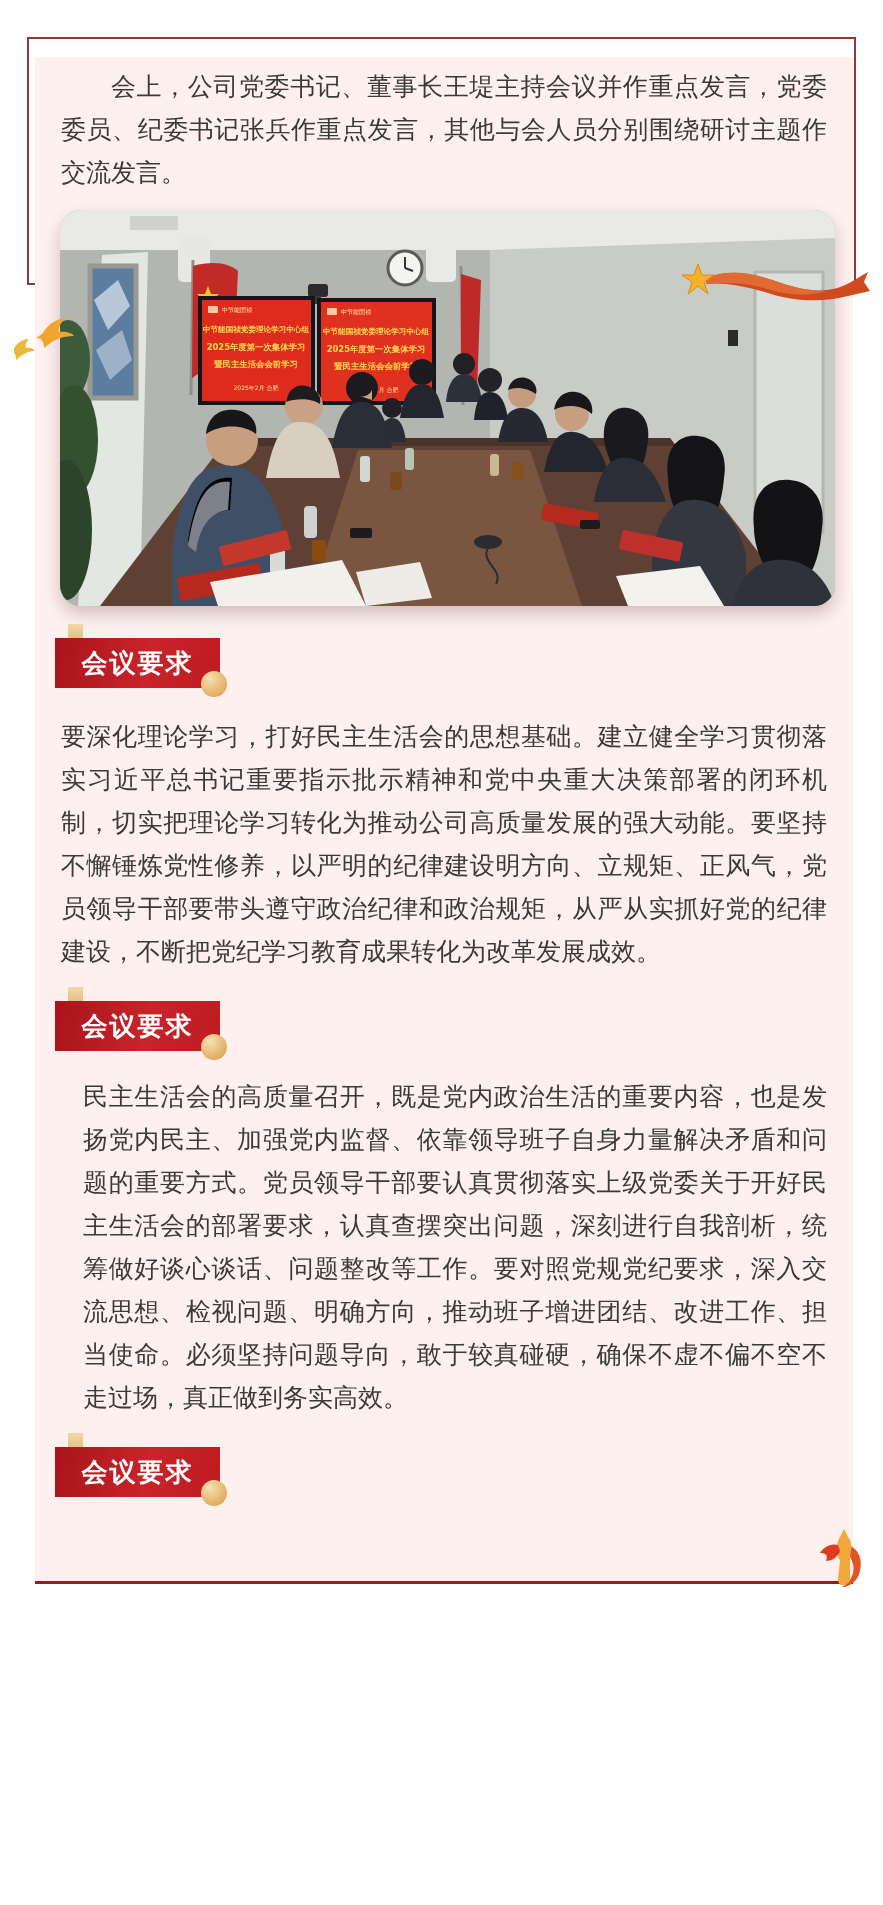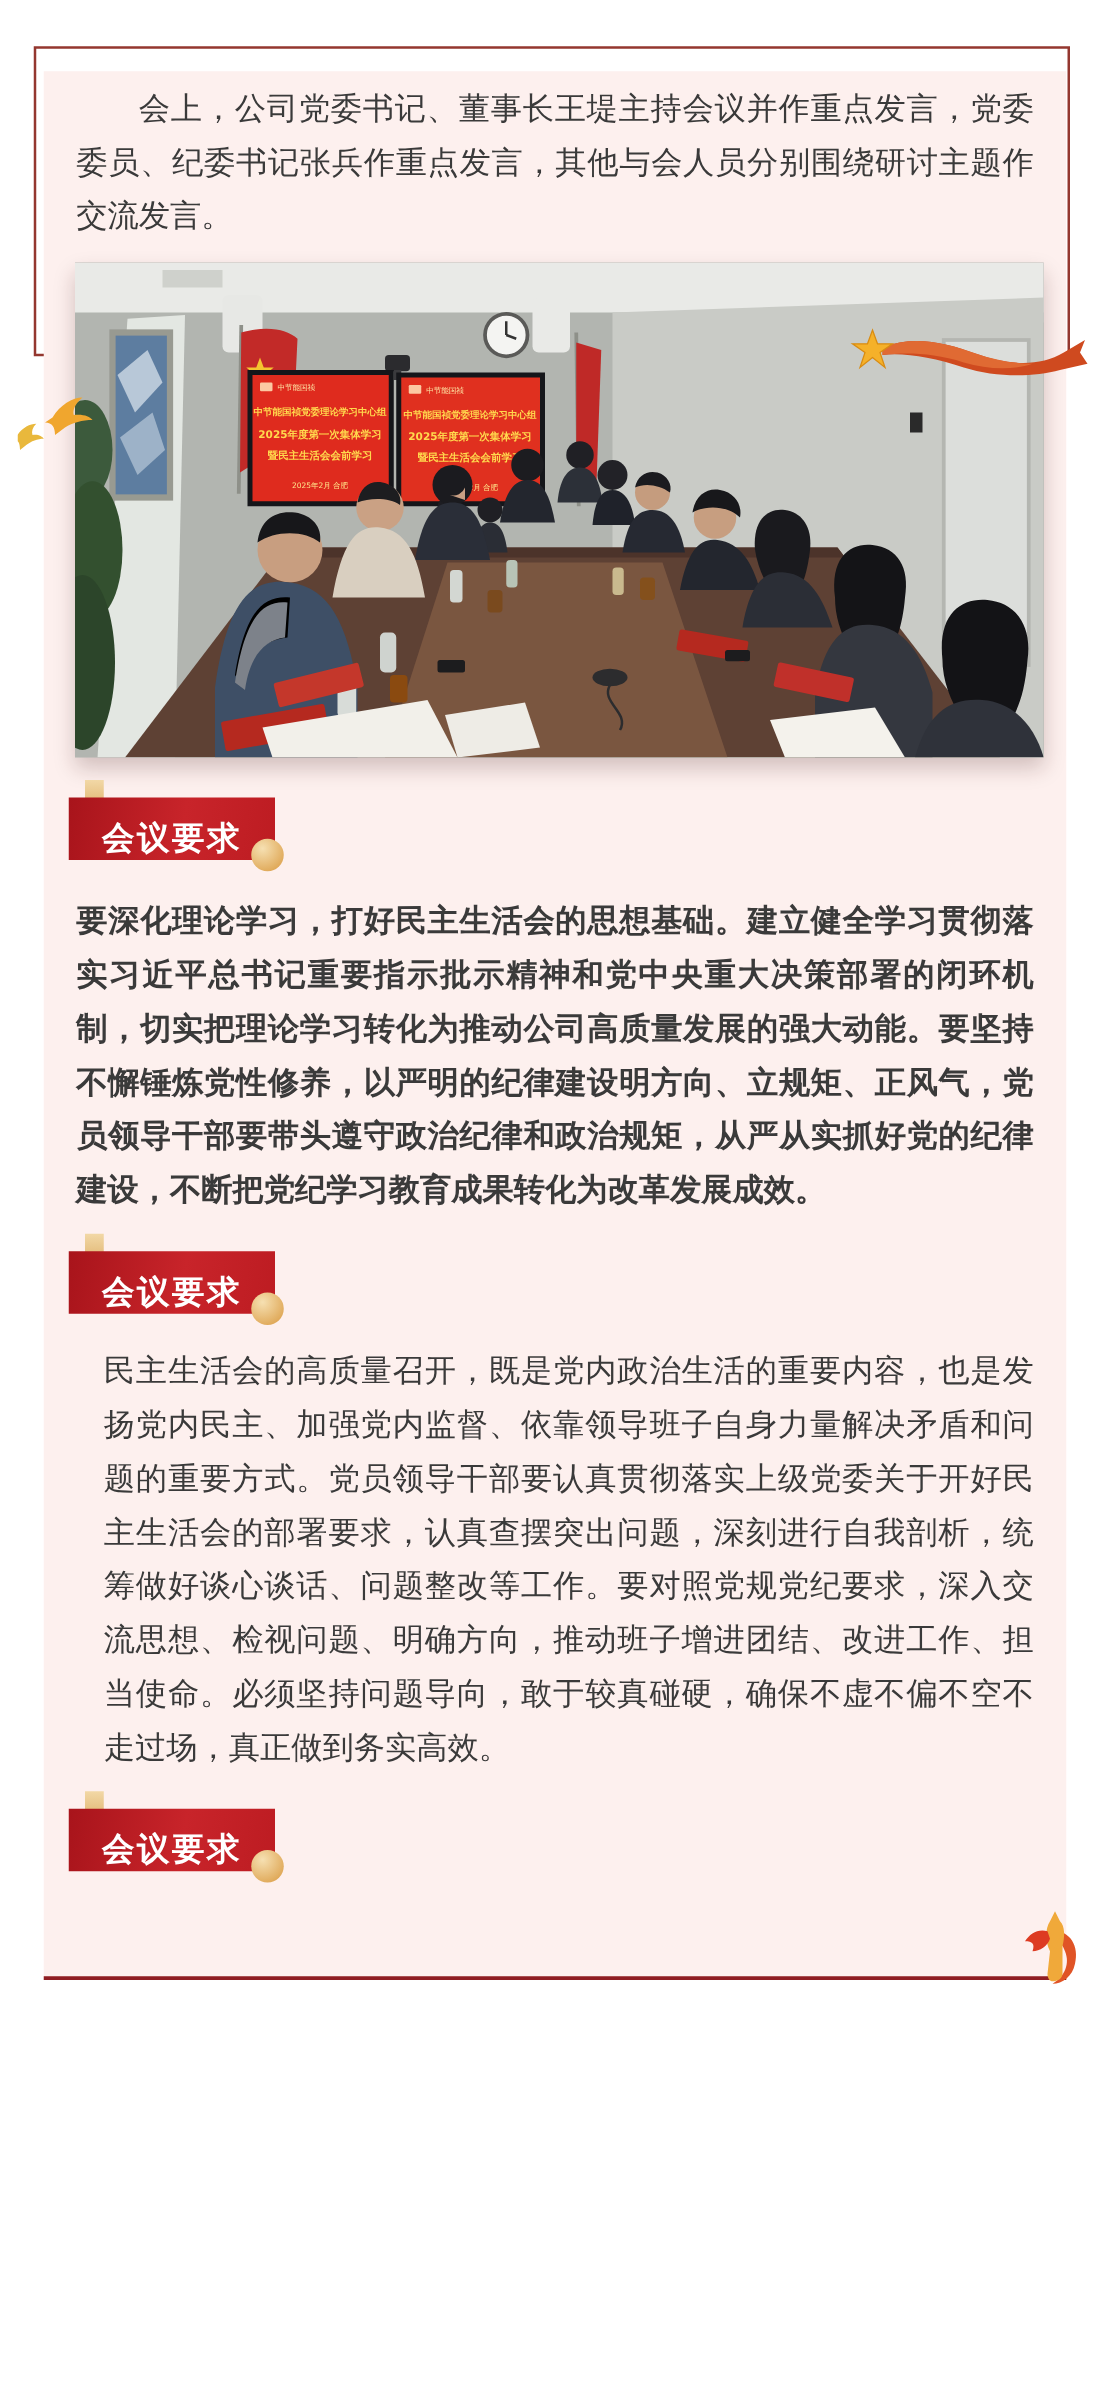--- a/index.html
+++ b/index.html
@@ -27,49 +27,49 @@
   .content-section{
     position:relative;margin:57px 30px 0 35px;width:818px;height:1527px;
     background:#fdf0ee;border-bottom:3px solid #8f1d22;box-sizing:border-box;
     overflow:visible;
   }
   .meeting-par{
     margin:0 26px;padding-top:8px;font-size:25px;line-height:43px;color:#3a3a3a;
     text-indent:2em;text-align:justify;
   }
   .photo-frame{
-    margin:16px 0 0 25px;width:775px;height:396px;border-radius:0;overflow:hidden;
+    margin:16px 0 0 25px;width:775px;height:396px;border-radius:21px;overflow:hidden;
     box-shadow:0 8px 16px rgba(60,20,20,.22);background:#b5b8b3;
   }
   .photo-frame svg{display:block;}
 
   
   .banner-wrap{position:relative;margin-left:20px;width:165px;height:50px;}
   .banner-tab{
     position:absolute;left:13px;top:-14px;width:15px;height:30px;z-index:1;
     background:linear-gradient(#f2d8a6,#d9a75c);
   }
   .banner-rect{
     position:absolute;left:0;top:0;width:165px;height:50px;z-index:2;
     background:linear-gradient(100deg,#a8141b,#c8242a 55%,#bd1c22);
-    display:flex;align-items:flex-end;justify-content:center;
+    display:flex;align-items:center;justify-content:center;
   }
   .banner-circle{
     position:absolute;right:-7px;bottom:-9px;width:26px;height:26px;border-radius:50%;
     background:radial-gradient(circle at 35% 30%,#f6e0b2,#d9993f);z-index:3;
   }
   .banner-text{
     position:relative;z-index:4;color:#ffffff;font-weight:bold;font-size:26px;letter-spacing:2px;
   }
   .b1{margin-top:32px;} .b2{margin-top:28px;} .b3{margin-top:28px;}
 
   .sec-par{
     margin:0 26px;font-size:25px;line-height:43px;color:#3a3a3a;text-align:justify;
   }
-  .p1{margin-top:27px;font-weight:bold;} .p2{margin-top:24px;margin-left:48px;} .p3{margin-top:20px;}
+  .p1{margin-top:27px;} .p2{margin-top:24px;margin-left:48px;} .p3{margin-top:20px;}
   .sec-par b{font-weight:bold;}
 
   
   .mascot-wrap{position:absolute;right:-13px;bottom:-8px;width:50px;height:62px;z-index:4;}
 </style>
 </head>
 <body>
 
 <div class="page">
 

